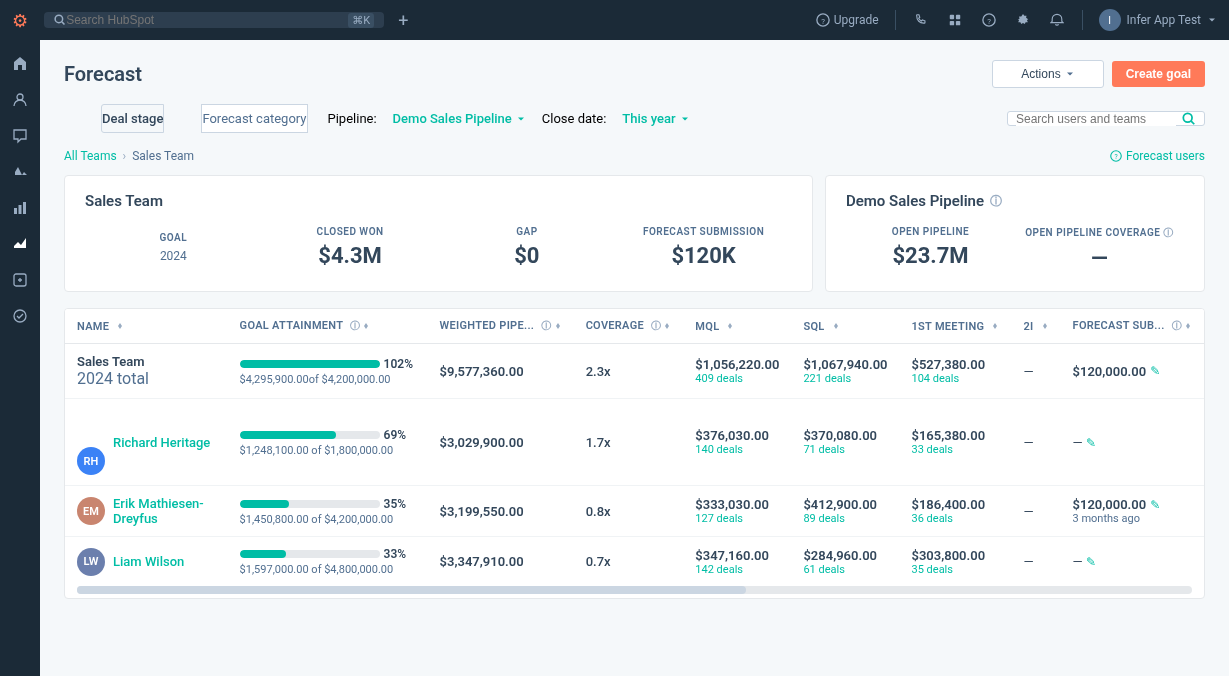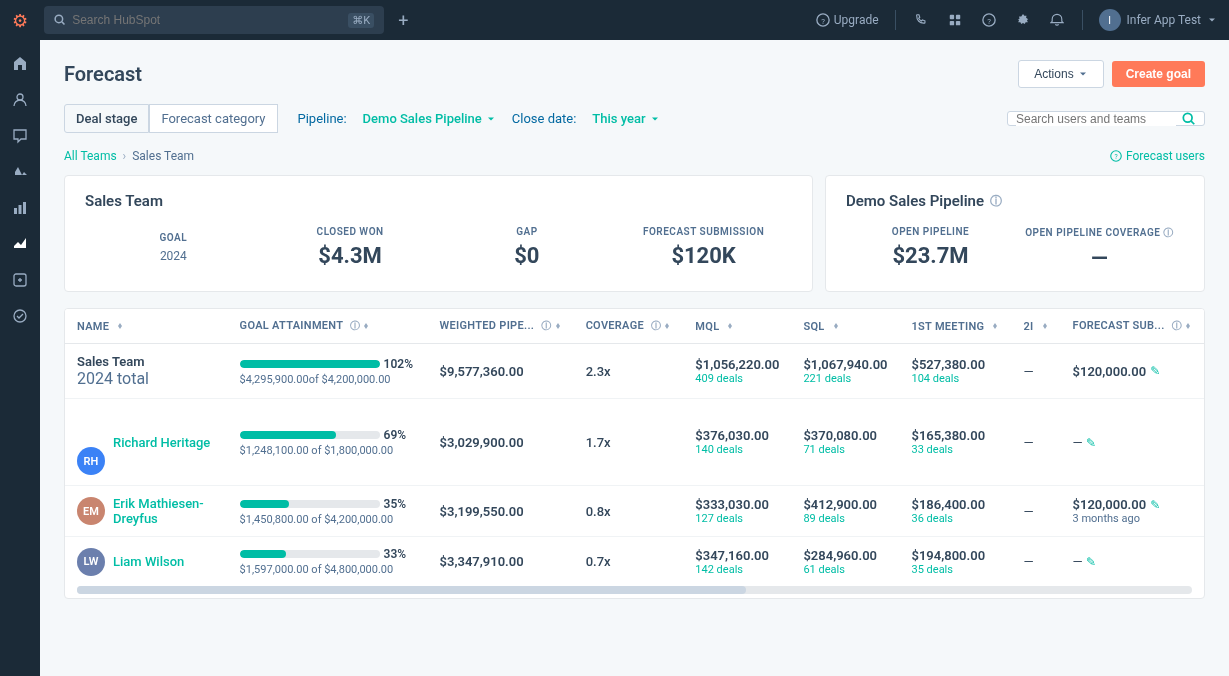--- a/index.html
+++ b/index.html
@@ -25,22 +25,21 @@
       margin-right: 8px;
     }
     .search-bar {
       flex: 1;
       max-width: 340px;
       background: #2d3e4f;
       border-radius: 4px;
       display: flex;
       align-items: center;
       padding: 0 10px;
-      height: 28px;
-      gap: 6px;
+      height: 16px;
     }
     .search-bar input {
       background: transparent;
       border: none;
       color: #99acc2;
       font-size: 12px;
       outline: none;
       flex: 1;
     }
     .search-shortcut {
@@ -153,21 +152,21 @@
     }
     .header-actions {
       display: flex;
       gap: 8px;
       align-items: center;
     }
     .btn-actions {
       border: 1px solid #cbd6e2;
       background: white;
       color: #33475b;
-      padding: 6px 15px;
+      padding: 6px 28px;
       border-radius: 3px;
       font-size: 12px;
       cursor: pointer;
       display: flex;
       align-items: center;
       gap: 4px;
     }
     .btn-create-goal {
       background: #ff7a59;
       color: white;
@@ -180,44 +179,45 @@
     }
 
     
     .tabs-row {
       display: flex;
       align-items: center;
       gap: 0;
       margin-bottom: 16px;
     }
     .tab-btn {
-      padding: 6px 11px;
+      padding: 6px 0;
       border: 1px solid #cbd6e2;
       background: white;
       color: #516f90;
       font-size: 13px;
       cursor: pointer;
+      margin-left: 37px;
     }
     .tab-btn:first-child { border-radius: 3px 0 0 3px; }
     .tab-btn:last-child { border-radius: 0 3px 3px 0; }
     .tab-btn.active {
       background: #f5f8fa;
       border-color: #cbd6e2;
       color: #33475b;
       font-weight: 500;
     }
     .filter-group {
       display: flex;
       align-items: center;
       gap: 16px;
       margin-left: 20px;
       font-size: 13px;
     }
     .filter-label {
-      color: #0369a1;
+      color: #000000;
     }
     .filter-value {
       color: #00bda5;
       font-weight: 500;
       cursor: pointer;
       display: flex;
       align-items: center;
       gap: 4px;
     }
     .search-users {
@@ -946,21 +946,21 @@
     </div>
   </td>
             <td>
     <div class="deals-block">
       <span class="deals-amount">$284,960.00</span>
       <span class="deals-count">61 deals</span>
     </div>
   </td>
             <td>
     <div class="deals-block">
-      <span class="deals-amount">$194,800.00</span>
+      <span class="deals-amount">$303,800.00</span>
       <span class="deals-count">35 deals</span>
     </div>
   </td>
             <td class="dash-cell">—</td>
             <td><span>—</span>
       <span class="forecast-sub-edit">✎</span></td>
           </tr>
         </tbody>
     </table>
     <div class="scrollbar-track">

